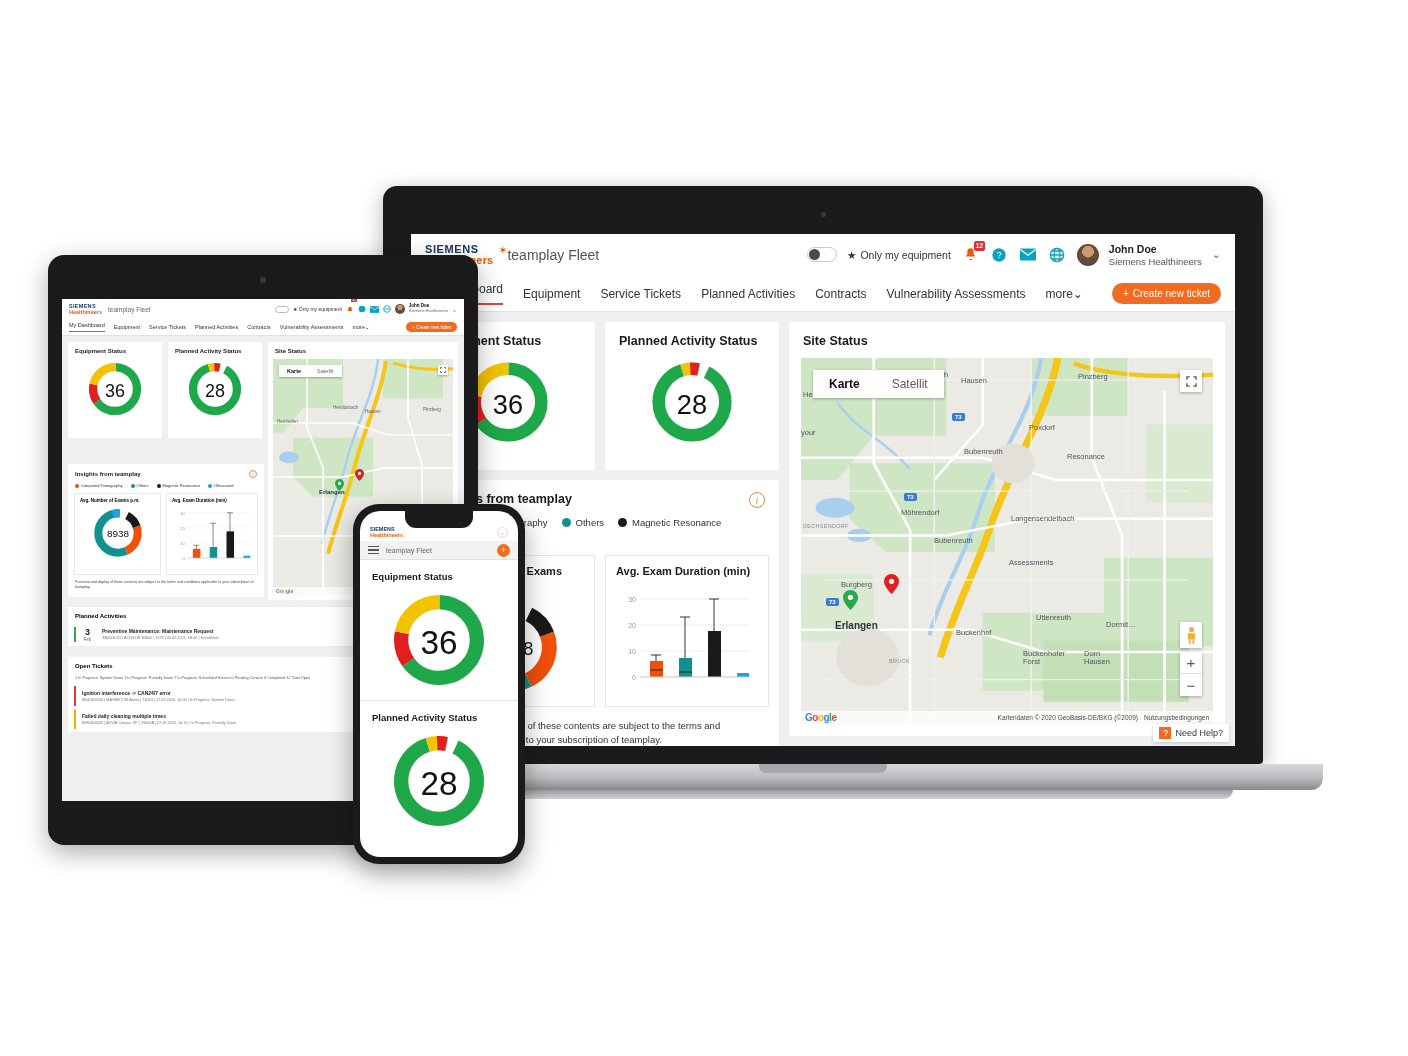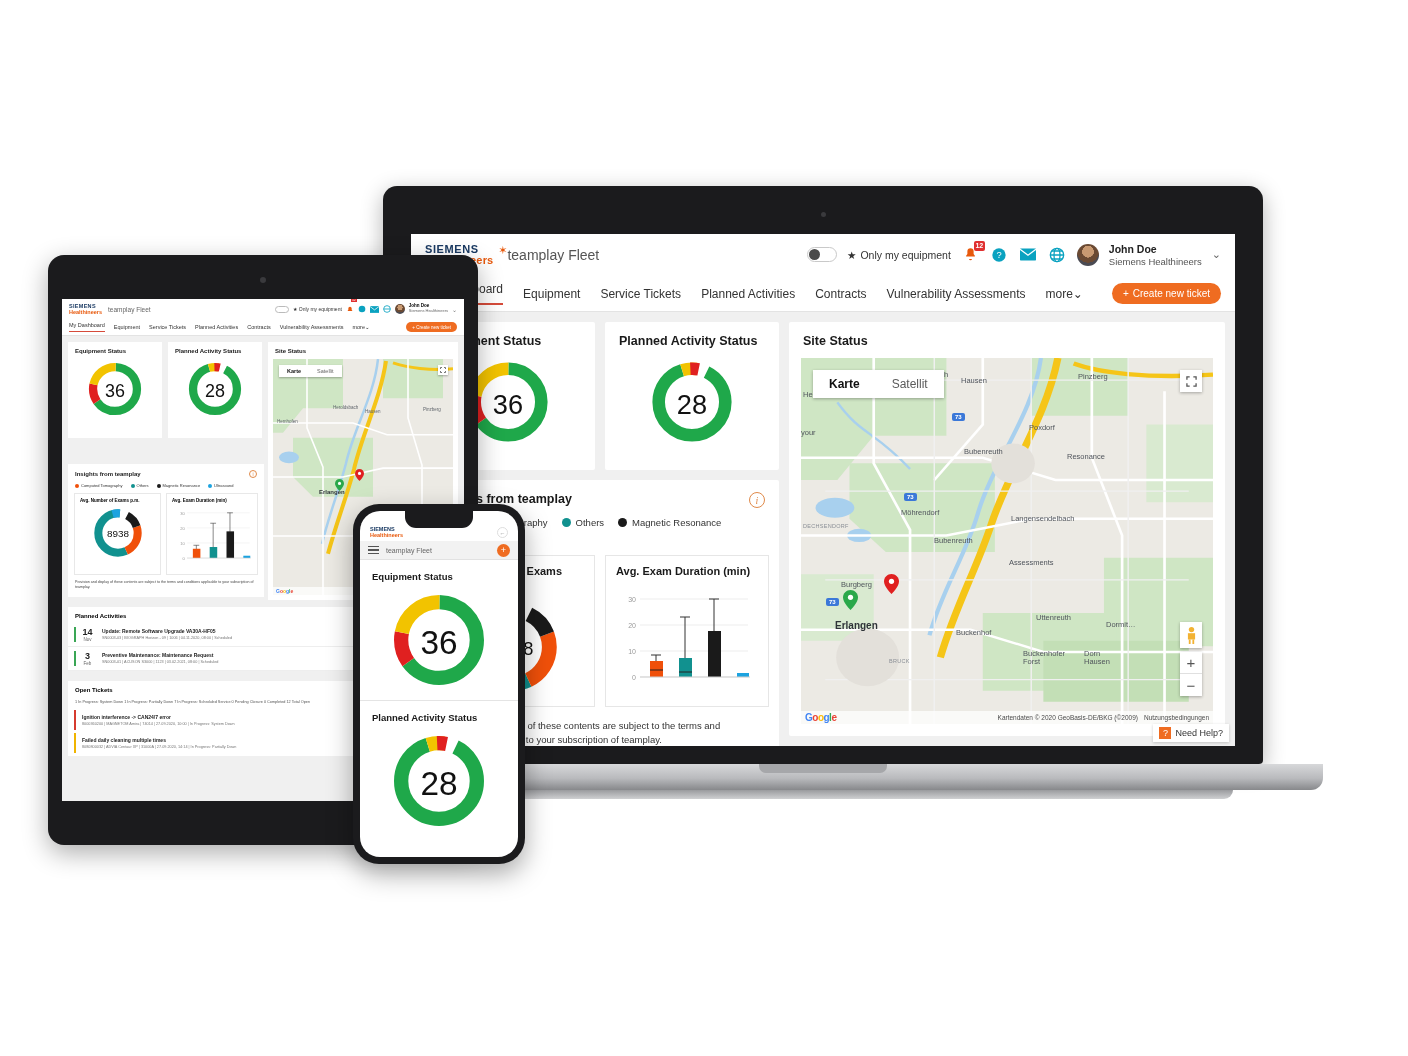--- a/index.html
+++ b/index.html
@@ -725,30 +725,20 @@
                 </div>
               </div>
             </div>
             <div style="font-size:3.6px;color:#444;padding:0 7px 6px;line-height:1.5">Provision and display of these contents are subject to the terms and conditions applicable to your subscription of teamplay.</div>
           </div>
 
           <div class="t-card" style="margin-top:4px">
             <div class="t-sec-title">Planned Activities</div>
             <div class="act-row">
               <div class="act-date">
-                <div class="d">14</div>
-                <div class="m">Nov</div>
-              </div>
-              <div class="act-main">
-                <div class="t">Update: Remote Software Upgrade VA30A-HF05</div>
-                <div class="s">SN0003-03  |  BIOGRAPH Horizon - 09  |  1006  |  04.11.2020, 08:00  |  Scheduled</div>
-              </div>
-            </div>
-            <div class="act-row">
-              <div class="act-date">
                 <div class="d">3</div>
                 <div class="m">Feb</div>
               </div>
               <div class="act-main">
                 <div class="t">Preventive Maintenance: Maintenance Request</div>
                 <div class="s">SN0003-01  |  ACUSON S3000  |  1123  |  03.02.2021, 08:00  |  Scheduled</div>
               </div>
             </div>
           </div>
 

